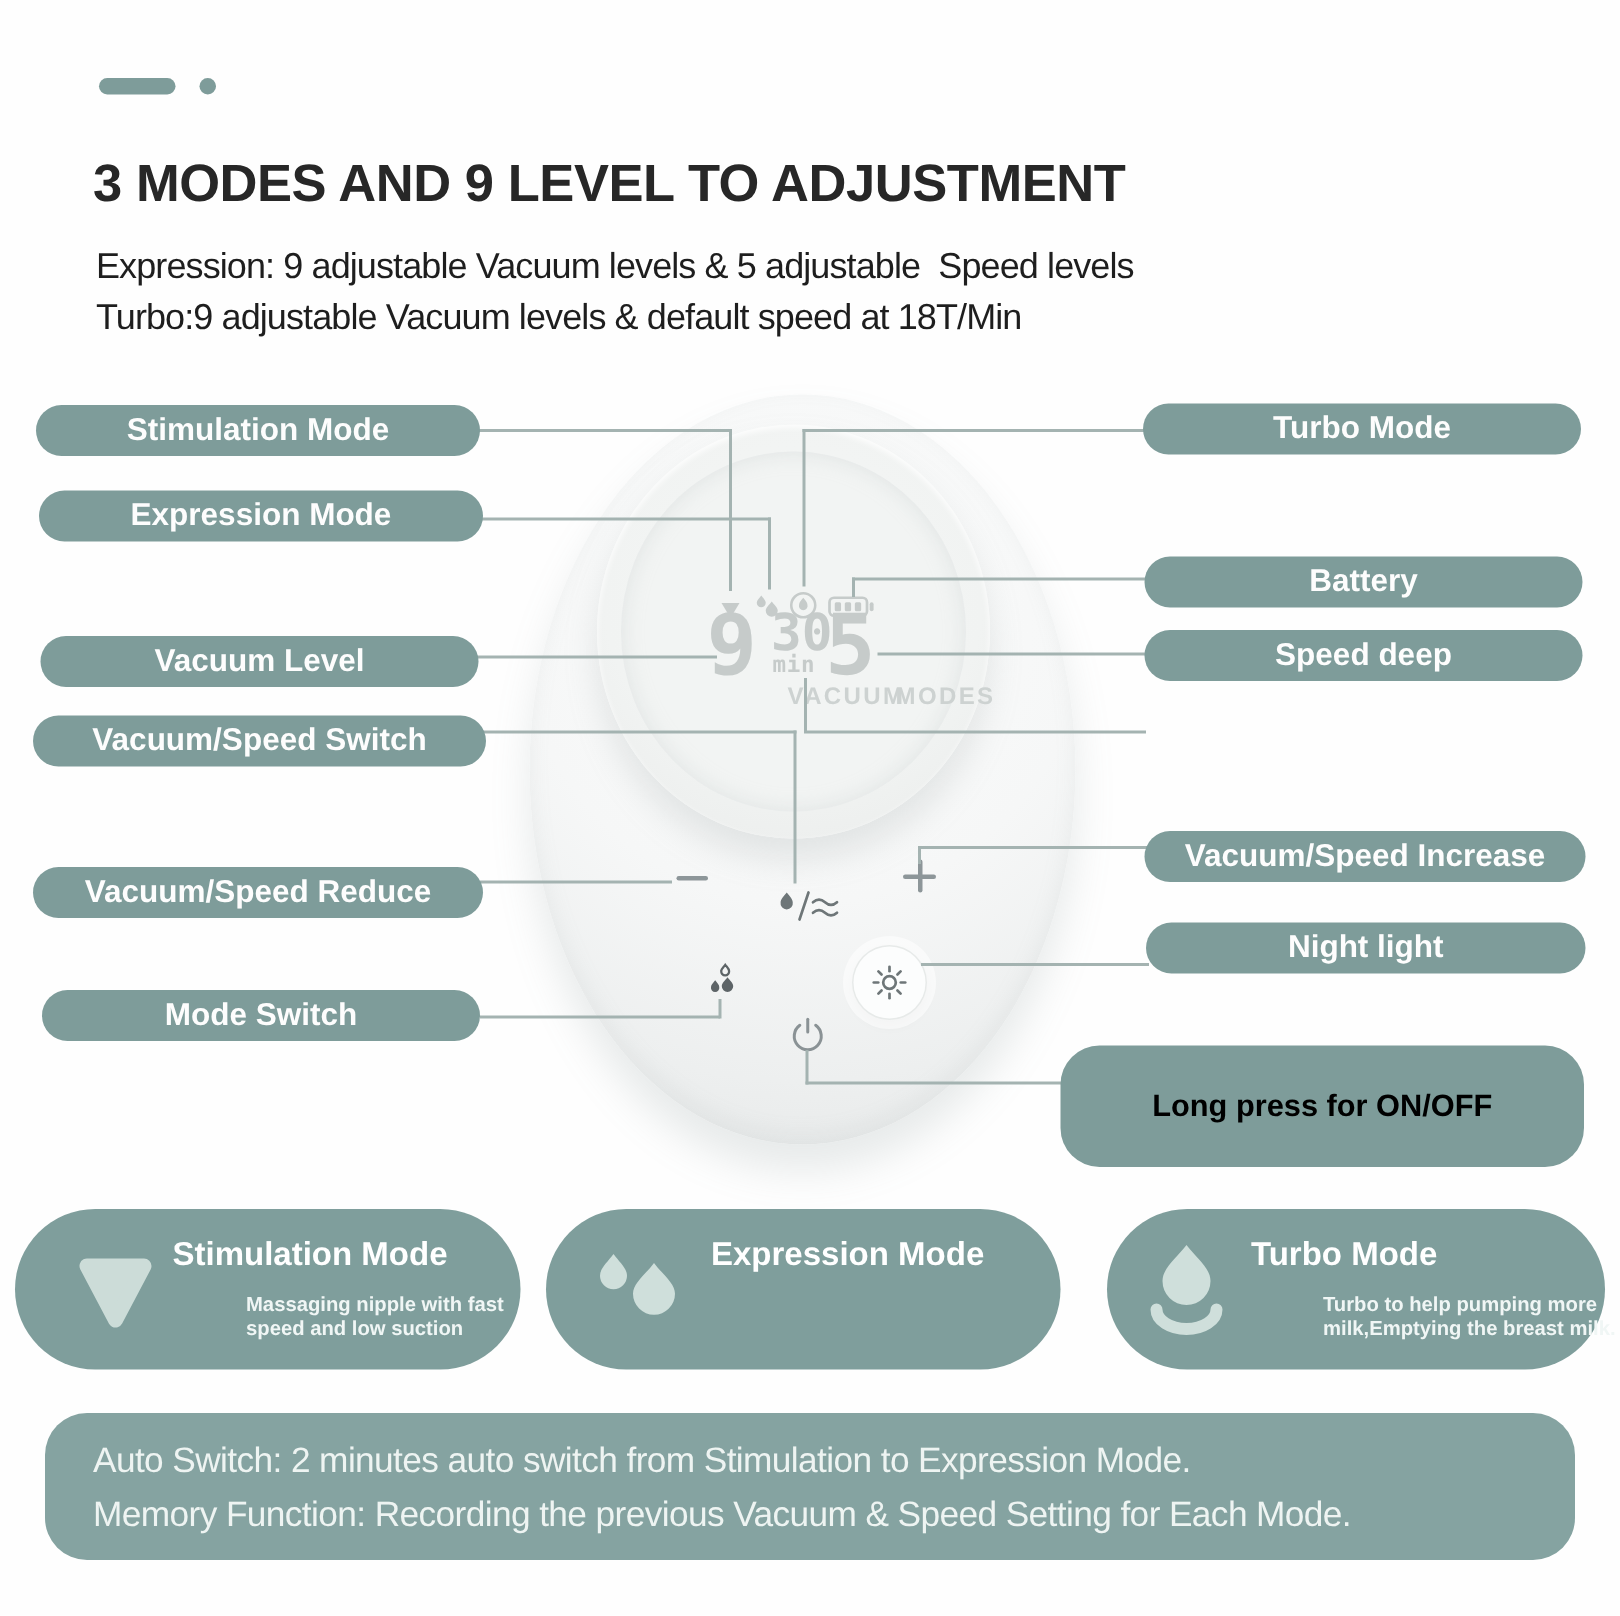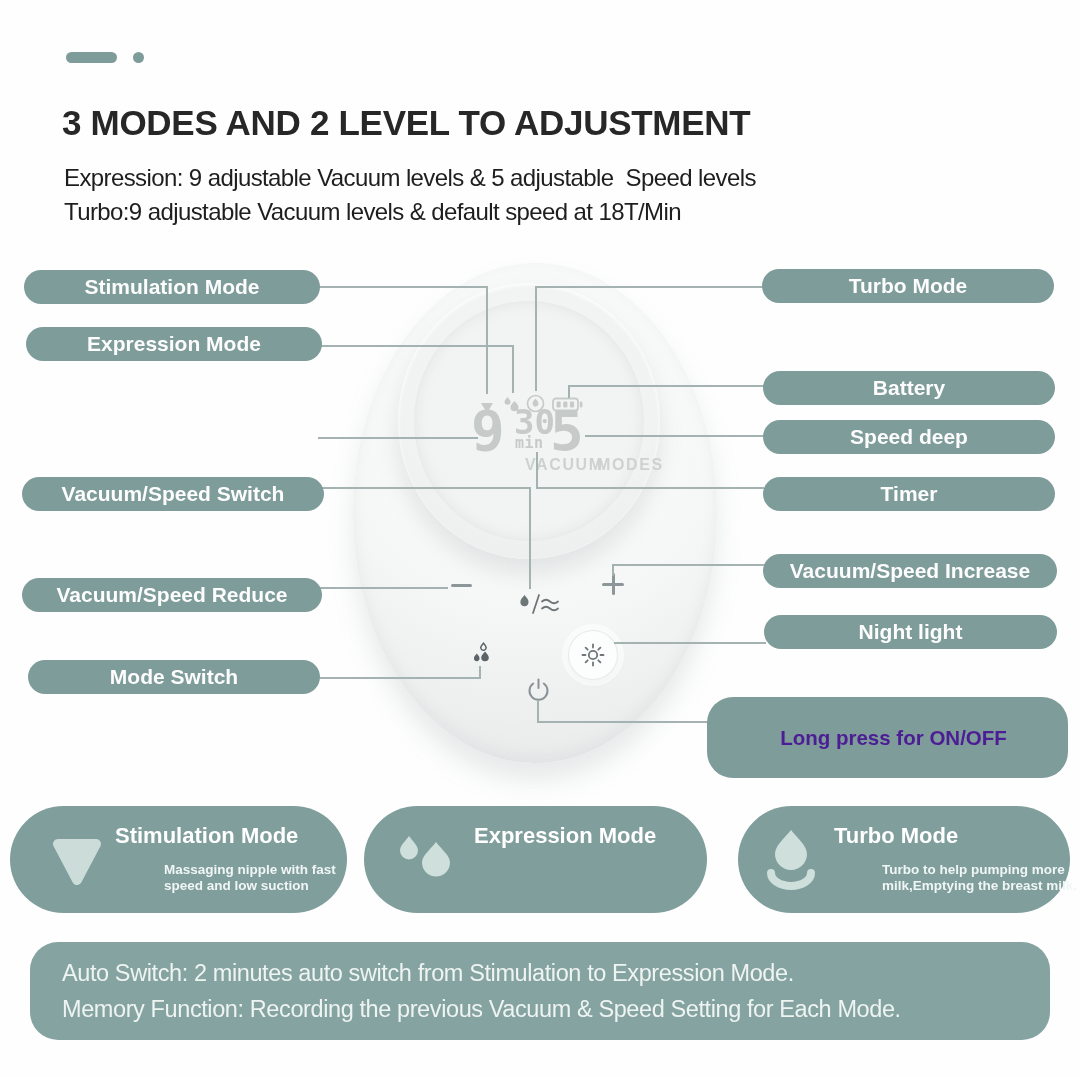--- a/index.html
+++ b/index.html
@@ -36,40 +36,40 @@
     box-shadow:0 0 0 1px #e7eae9, 0 0 0 7px rgba(255,255,255,0.55), 0 4px 9px rgba(0,0,0,0.05);z-index:4;
     display:flex;align-items:center;justify-content:center;}
   
   .hline,.vline{position:absolute;background:#a4b3b1;z-index:5;}
   .hline{height:2px;} .vline{width:2px;}
   
   .pill{position:absolute;height:34px;border-radius:999px;background:#7e9c9a;color:#fdfdfd;
     font-size:21px;font-weight:bold;display:flex;align-items:center;justify-content:center;
     text-align:center;white-space:nowrap;z-index:6;}
   .note{position:absolute;left:707px;top:697px;width:349px;height:81px;border-radius:26px;background:#7e9c9a;
-    color:#4c1d95;font-size:20.5px;font-weight:bold;line-height:27px;display:flex;flex-direction:column;
-    align-items:center;justify-content:center;text-align:center;z-index:6;padding-left:12px;}
+    color:#000000;font-size:20.5px;font-weight:bold;line-height:27px;display:flex;flex-direction:column;
+    align-items:center;justify-content:center;text-align:center;z-index:6;}
   
   .bubble{position:absolute;top:806px;height:107px;border-radius:54px;background:#7f9e9c;z-index:6;}
   .bubble .b-title{position:absolute;color:#ffffff;font-size:22px;font-weight:bold;white-space:nowrap;}
   .bubble .b-desc{position:absolute;color:#f0f6f5;font-size:13.5px;font-weight:bold;line-height:16px;margin-left:48px;}
   .bubble .b-icon{position:absolute;}
   
   .banner{position:absolute;left:30px;top:942px;width:1020px;height:98px;border-radius:28px;background:#85a3a1;
     color:#eef4f2;font-size:23.5px;letter-spacing:-0.4px;z-index:6;
     display:flex;flex-direction:column;justify-content:center;padding-left:32px;box-sizing:border-box;line-height:36px;}
 </style>
 </head>
 <body>
 
 <div class="canvas">
 
   <div class="deco-bar"></div>
   <div class="deco-dot"></div>
-  <h1 class="title">3 MODES AND 2 LEVEL TO ADJUSTMENT</h1>
+  <h1 class="title">3 MODES AND 9 LEVEL TO ADJUSTMENT</h1>
   <div class="subline" style="top:164px;">Expression: 9 adjustable Vacuum levels &amp; 5 adjustable  Speed levels</div>
   <div class="subline" style="top:198px;">Turbo:9 adjustable Vacuum levels &amp; default speed at 18T/Min</div>
 
   <div class="device"></div>
   <div class="display-outer"></div>
   <div class="display-face"></div>
 
   <div class="disp-icon" style="left:480px;top:400px;">
     <svg width="14" height="12" viewBox="0 0 14 12">
         <path d="M1 1 L13 1 L7 11 Z" fill="#c6cbca"></path>
@@ -164,28 +164,28 @@
   <div class="vline" style="left:536px;top:452px;height:36px;"></div>
   <div class="hline" style="left:536px;top:487px;width:228px;"></div>
   <div class="vline" style="left:612px;top:564px;height:12px;"></div>
   <div class="hline" style="left:612px;top:564px;width:154px;"></div>
   <div class="hline" style="left:614px;top:642px;width:152px;"></div>
   <div class="vline" style="left:537px;top:700px;height:23px;"></div>
   <div class="hline" style="left:537px;top:721px;width:172px;"></div>
 
   <div class="pill" style="left:24px;top:270px;width:296px;">Stimulation Mode</div>
   <div class="pill" style="left:26px;top:327px;width:296px;">Expression Mode</div>
+  <div class="pill" style="left:27px;top:424px;width:292px;">Vacuum Level</div>
   <div class="pill" style="left:22px;top:477px;width:302px;">Vacuum/Speed Switch</div>
   <div class="pill" style="left:22px;top:578px;width:300px;">Vacuum/Speed Reduce</div>
   <div class="pill" style="left:28px;top:660px;width:292px;">Mode Switch</div>
 
   <div class="pill" style="left:762px;top:269px;width:292px;">Turbo Mode</div>
   <div class="pill" style="left:763px;top:371px;width:292px;">Battery</div>
   <div class="pill" style="left:763px;top:420px;width:292px;">Speed deep</div>
-  <div class="pill" style="left:763px;top:477px;width:292px;">Timer</div>
   <div class="pill" style="left:763px;top:554px;width:294px;">Vacuum/Speed Increase</div>
   <div class="pill" style="left:764px;top:615px;width:293px;">Night light</div>
 
   <div class="note">
     <div>Long press for ON/OFF</div>
   </div>
 
   <div class="bubble" style="left:10px;width:337px;">
     <span class="b-icon" style="left:40px;top:32px;">
       <svg width="54" height="48" viewBox="0 0 54 48">

